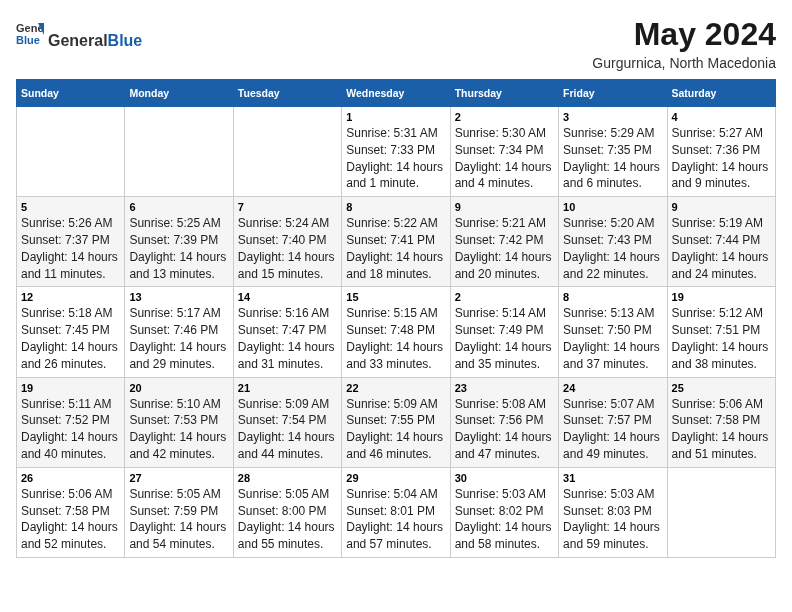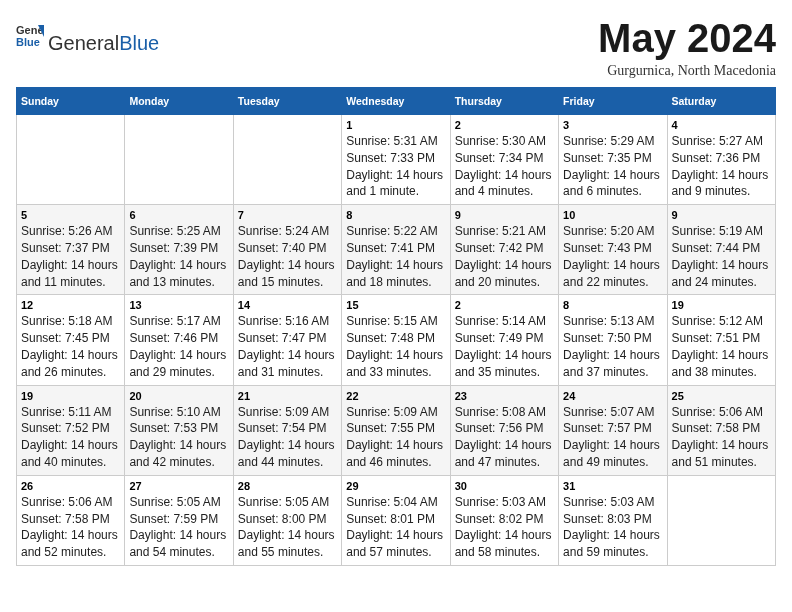--- a/index.html
+++ b/index.html
@@ -15,44 +15,43 @@
       justify-content: space-between;
       align-items: flex-start;
       margin-bottom: 8px;
     }
     .logo {
       display: flex;
       align-items: center;
       gap: 4px;
     }
     .logo-text {
-      font-size: 20px;
-      font-weight: normal;
+      font-size: 16px;
+      font-weight: bold;
       line-height: 1.1;
       margin-top: 16px;
     }
     .logo-general { color: #333; }
     .logo-blue { color: #1a5fa8; }
     .logo-icon {
       width: 28px;
       height: 28px;
     }
     .title-area {
       text-align: right;
     }
     .title-main {
-      font-size: 40px;
+      font-size: 32px;
       font-weight: bold;
       color: #1a1a1a;
     }
     .title-sub {
       font-size: 14px;
       color: #333;
       margin-top: 2px;
-      font-family: Liberation Serif, serif;
     }
     table {
       width: 100%;
       border-collapse: collapse;
       font-size: 10.5px;
     }
     thead tr th {
       background-color: #1a5fa8;
       color: #fff;
       padding: 7px 4px;

